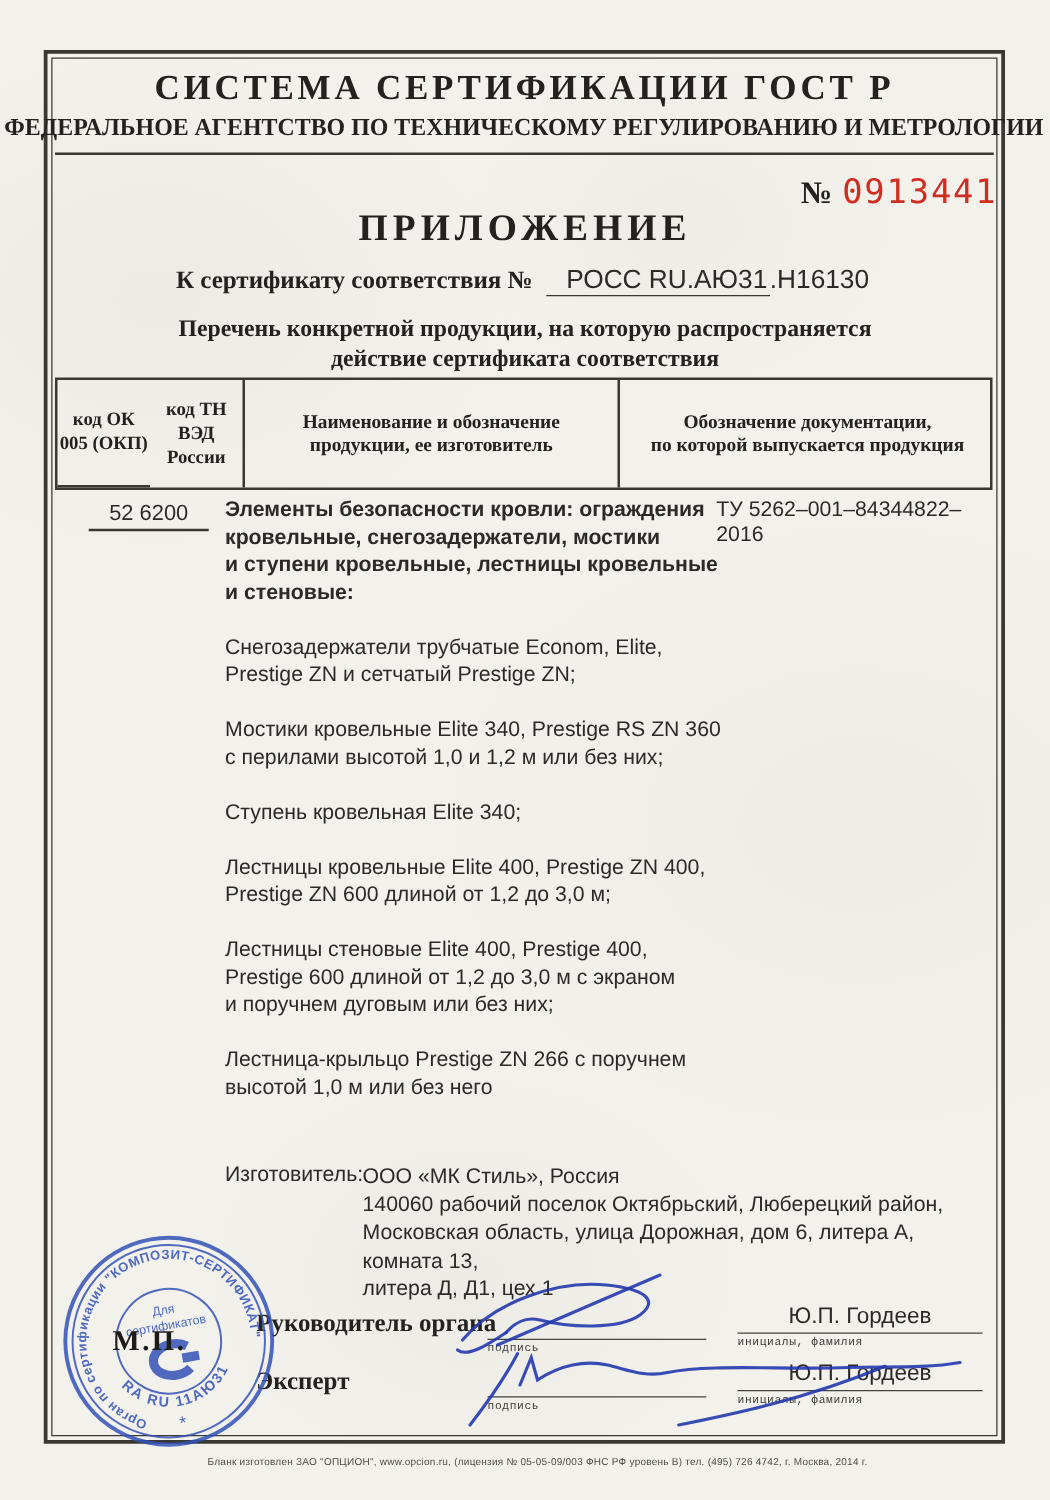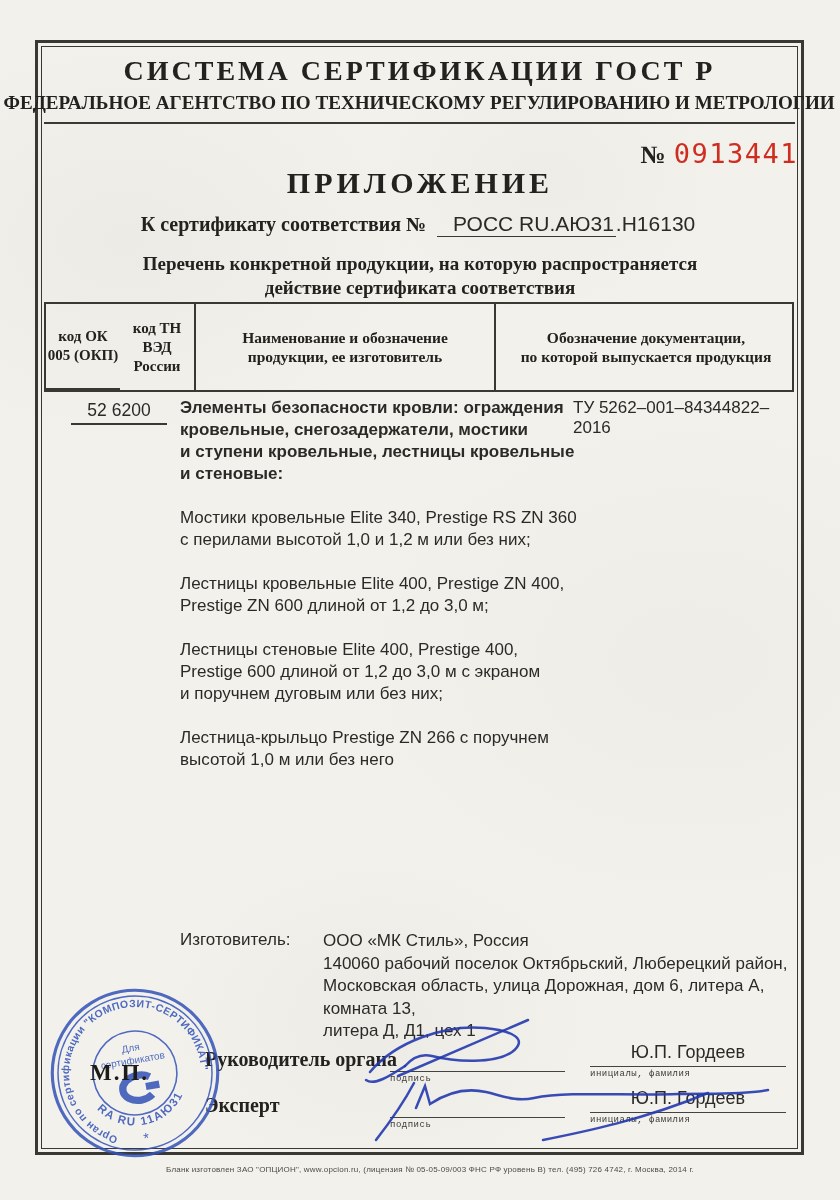--- a/index.html
+++ b/index.html
@@ -94,21 +94,21 @@
   .body-doc{
     position:absolute;left:573px;top:398px;width:225px;
     font-family:"Liberation Sans", sans-serif;font-size:17px;color:#2b2a27;
   }
   .manufacturer-label{
     position:absolute;left:180px;top:930px;
     font-family:"Liberation Sans", sans-serif;font-size:17px;color:#2b2a27;
   }
   .manufacturer-lines{
     position:absolute;left:290px;top:930px;width:500px;
-    font-family:"Liberation Sans", sans-serif;font-size:17px;line-height:22.5px;color:#2b2a27;margin-left:33px;
+    font-family:"Liberation Sans", sans-serif;font-size:17px;line-height:22.5px;color:#2b2a27;
   }
   .sig-role{
     position:absolute;font-size:20px;font-weight:bold;color:#23221e;
   }
   .sig-line{position:absolute;border-top:1.5px solid #45433d;height:0;}
   .sig-caption{
     position:absolute;text-align:left;
     font-family:Liberation Mono, monospace;font-size:9px;letter-spacing:.5px;color:#3c3b37;
   }
   .sig-name{
@@ -172,22 +172,25 @@
 
   <div class="body-code">
     <span>52 6200</span>
   </div>
 
   <div class="body-text">
     <p class="para intro">Элементы безопасности кровли: ограждения
 кровельные, снегозадержатели, мостики
 и ступени кровельные, лестницы кровельные
 и стеновые:</p>
+    <p class="para">Снегозадержатели трубчатые Econom, Elite,
+Prestige ZN и сетчатый Prestige ZN;</p>
     <p class="para">Мостики кровельные Elite 340, Prestige RS ZN 360
 с перилами высотой 1,0 и 1,2 м или без них;</p>
+    <p class="para">Ступень кровельная Elite 340;</p>
     <p class="para">Лестницы кровельные Elite 400, Prestige ZN 400,
 Prestige ZN 600 длиной от 1,2 до 3,0 м;</p>
     <p class="para">Лестницы стеновые Elite 400, Prestige 400,
 Prestige 600 длиной от 1,2 до 3,0 м с экраном
 и поручнем дуговым или без них;</p>
     <p class="para">Лестница-крыльцо Prestige ZN 266 с поручнем
 высотой 1,0 м или без него</p>
   </div>
 
   <div class="body-doc">ТУ 5262–001–84344822–2016</div>

